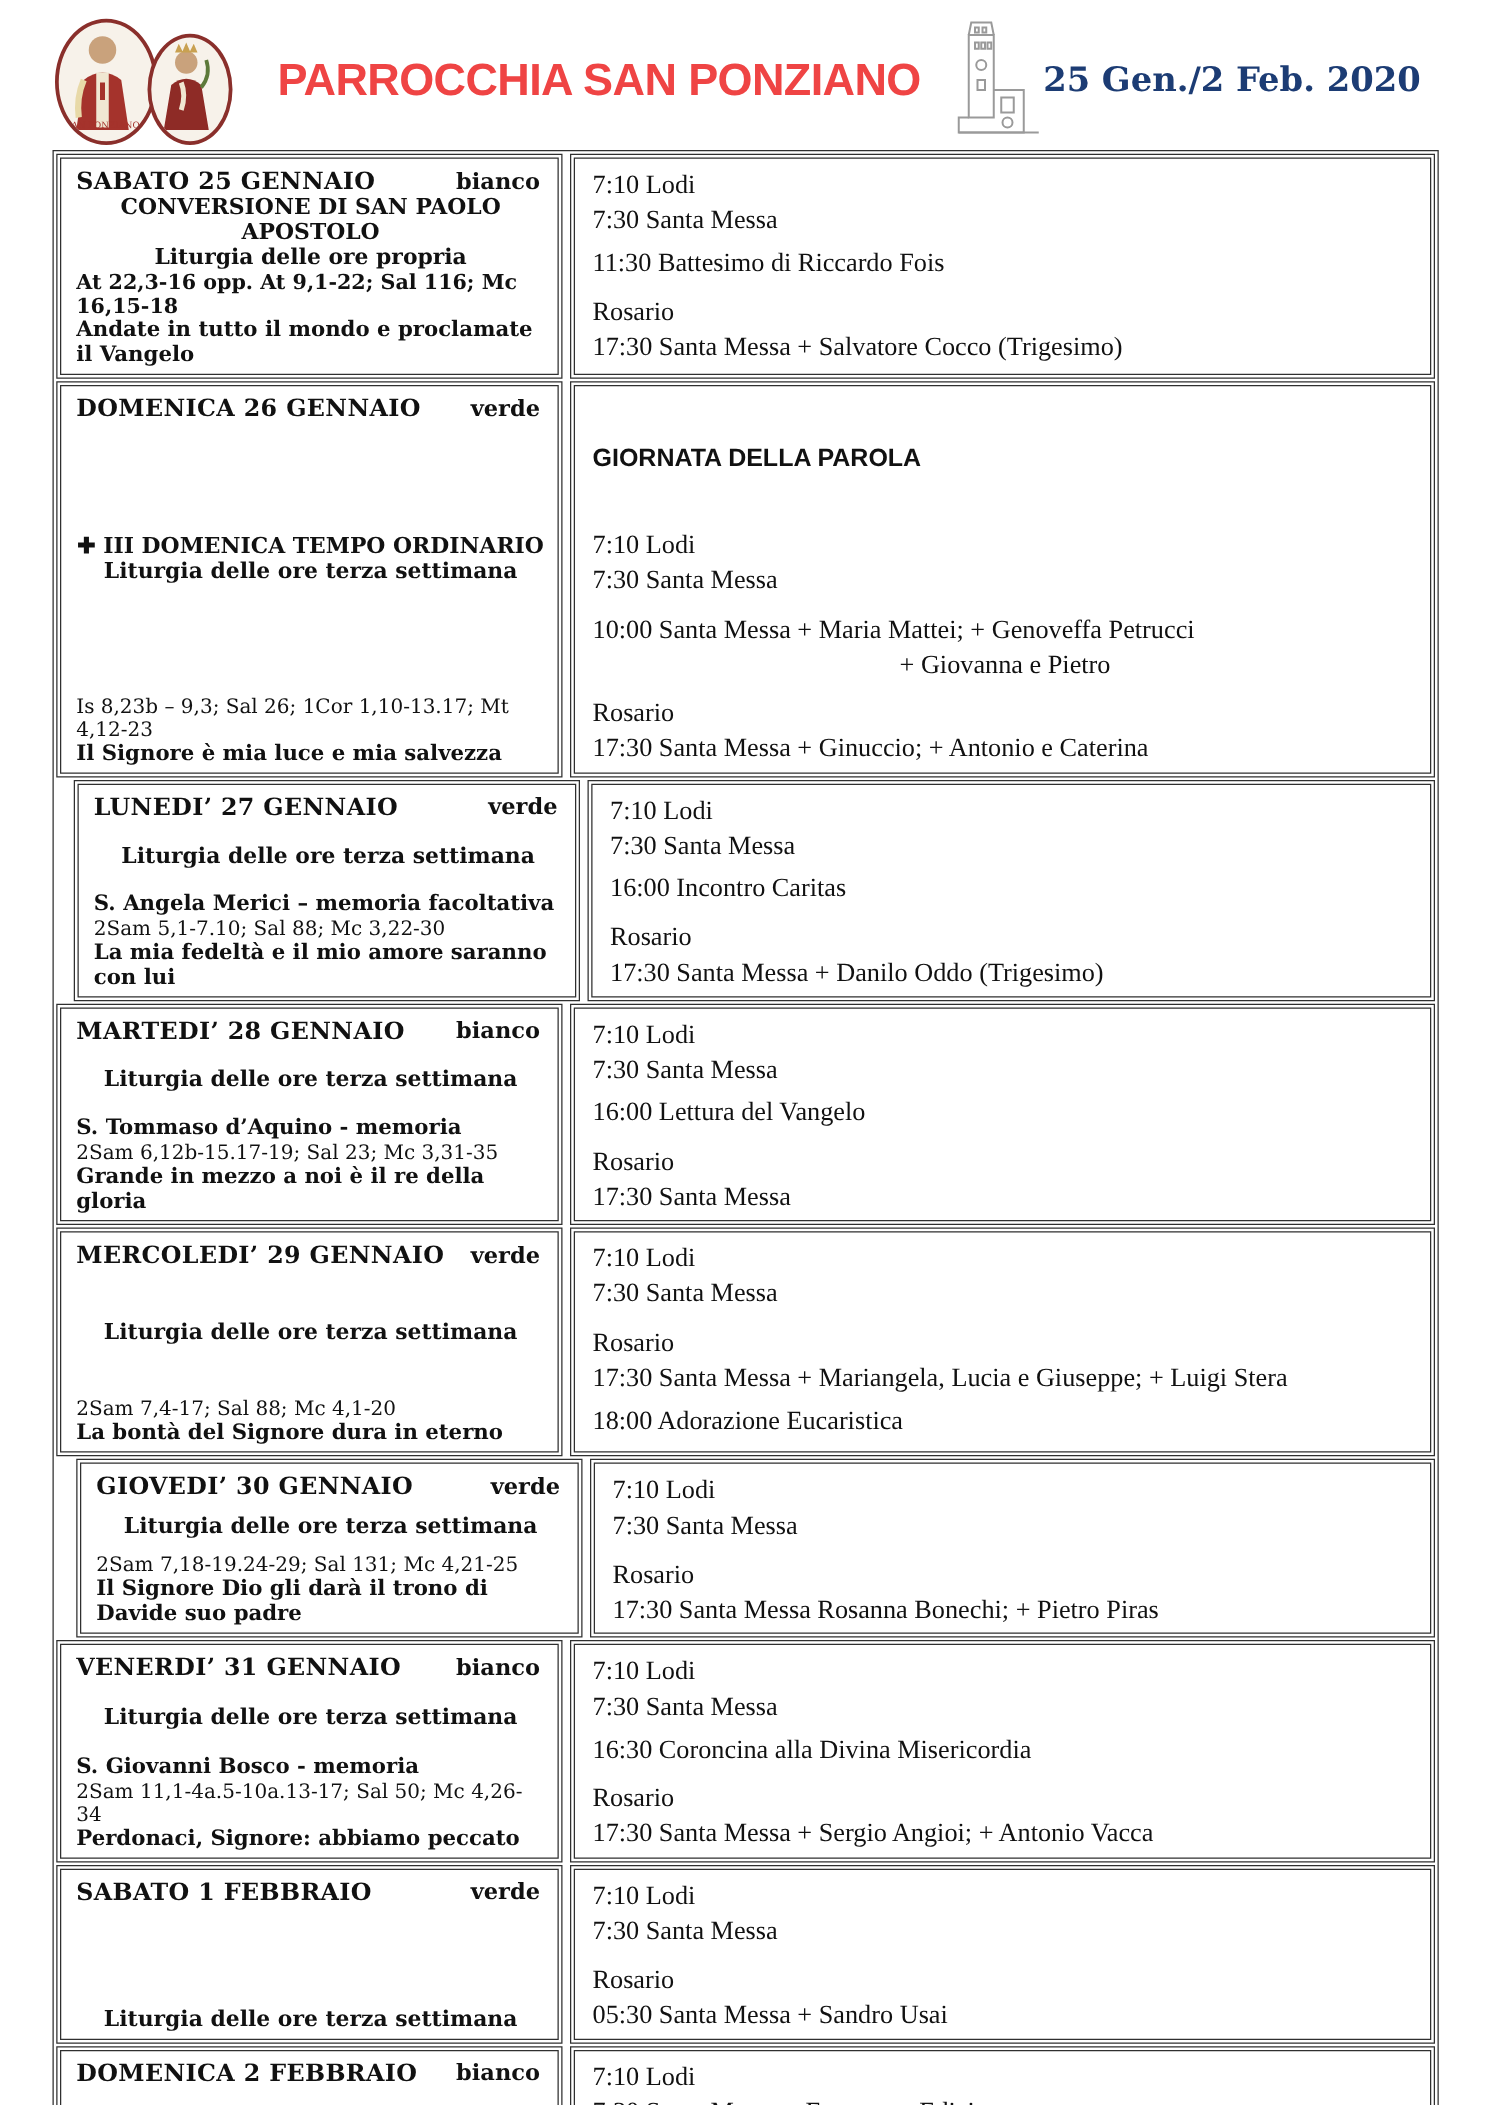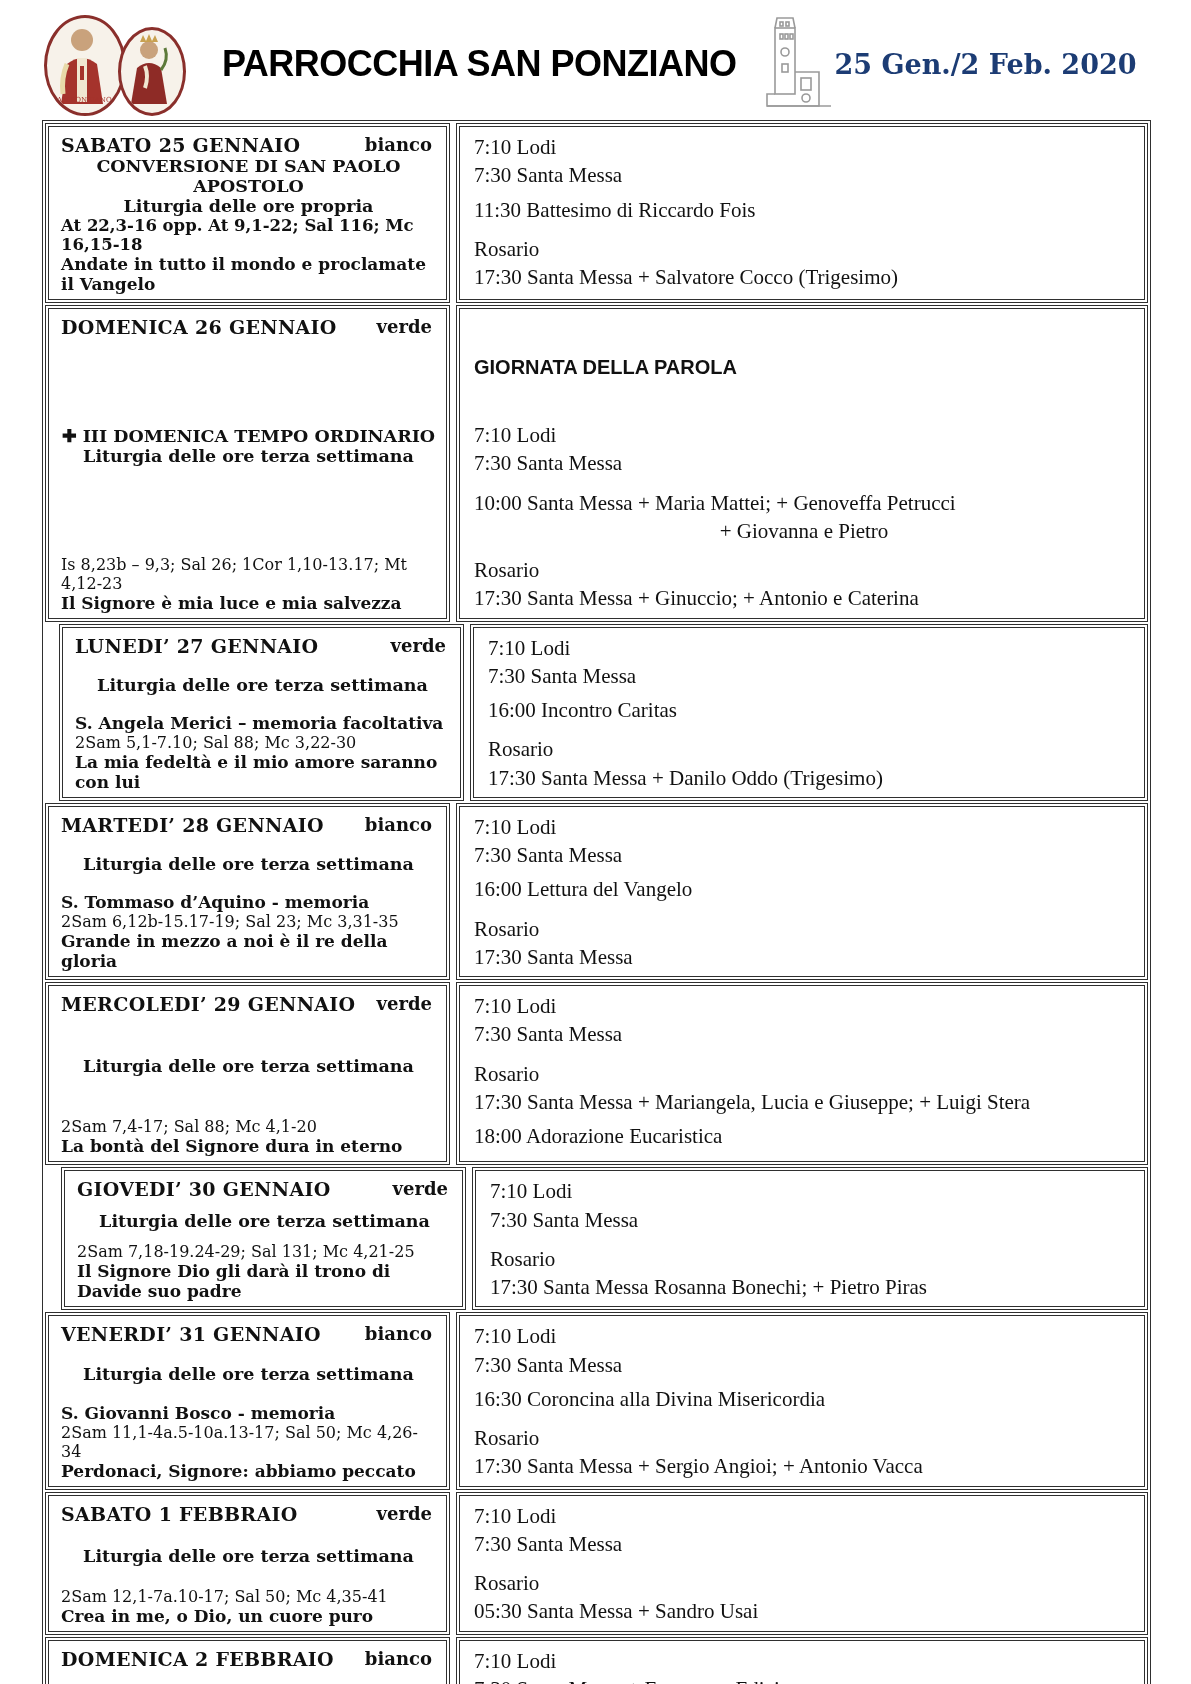--- a/index.html
+++ b/index.html
@@ -29,21 +29,21 @@
     background: #f7f2ea;
     overflow: hidden;
   }
   .medallion.m1 { left: 2px; top: 2px; width: 76px; height: 95px; }
   .medallion.m2 { left: 76px; top: 14px; width: 62px; height: 83px; }
   .page-title {
     font-family: "Liberation Sans", sans-serif;
     font-weight: bold;
     font-size: 36px;
     letter-spacing: -0.5px;
-    color: #000000;
+    color: #ef4444;
     margin-left: 22px;
     white-space: nowrap;
   }
   .tower { margin-left: 16px; flex: 0 0 auto; }
   .page-date {
     font-family: "DejaVu Serif", serif;
     font-weight: bold;
     font-size: 27px;
     color: #1c3c74;
     margin-left: auto;
@@ -74,21 +74,21 @@
     justify-content: space-between;
   }
   .cell.right {
     flex: 1 1 auto;
     padding: 5px 10px 4px 14px;
     font-family: "Liberation Serif", serif;
     font-size: 21px;
     line-height: 1.25;
   }
 
-  .day-head { display: flex; justify-content: space-between; align-items: flex-start; }
+  .day-head { display: flex; justify-content: space-between; align-items: center; }
   .day-name { font-weight: bold; font-size: 19px; letter-spacing: 0.3px; }
   .day-color { font-weight: bold; font-size: 18px; padding-right: 4px; }
 
   .mid-block { text-align: center; }
   .feast { font-weight: bold; font-size: 17.5px; }
   .liturgy { font-weight: bold; font-size: 17.5px; }
 
   .bottom-block { }
   .memoria { font-weight: bold; font-size: 17px; }
   .readings { font-size: 16px; }
@@ -331,25 +331,20 @@
       <div class="day-row" style="min-height: 113px;">
       <div class="cell left">
         <div class="day-head">
           <span class="day-name">SABATO 1 FEBBRAIO</span>
           <span class="day-color">verde</span>
         </div>
         <div class="mid-block">
 
           <div class="liturgy">Liturgia delle ore terza settimana</div>
         </div>
-        <div class="bottom-block">
-
-          <div class="readings">2Sam 12,1-7a.10-17; Sal 50; Mc 4,35-41</div>
-          <div class="antiphon">Crea in me, o Dio, un cuore puro</div>
-        </div>
       </div>
       <div class="cell right">
           <div class="event-line normal">7:10 Lodi</div>
           <div class="event-line normal">7:30 Santa Messa</div>
           <div class="event-line spaced">Rosario</div>
           <div class="event-line normal">05:30 Santa Messa + Sandro Usai</div>
         </div>
     </div>
       <div class="day-row" style="min-height: 176px;">
       <div class="cell left">

